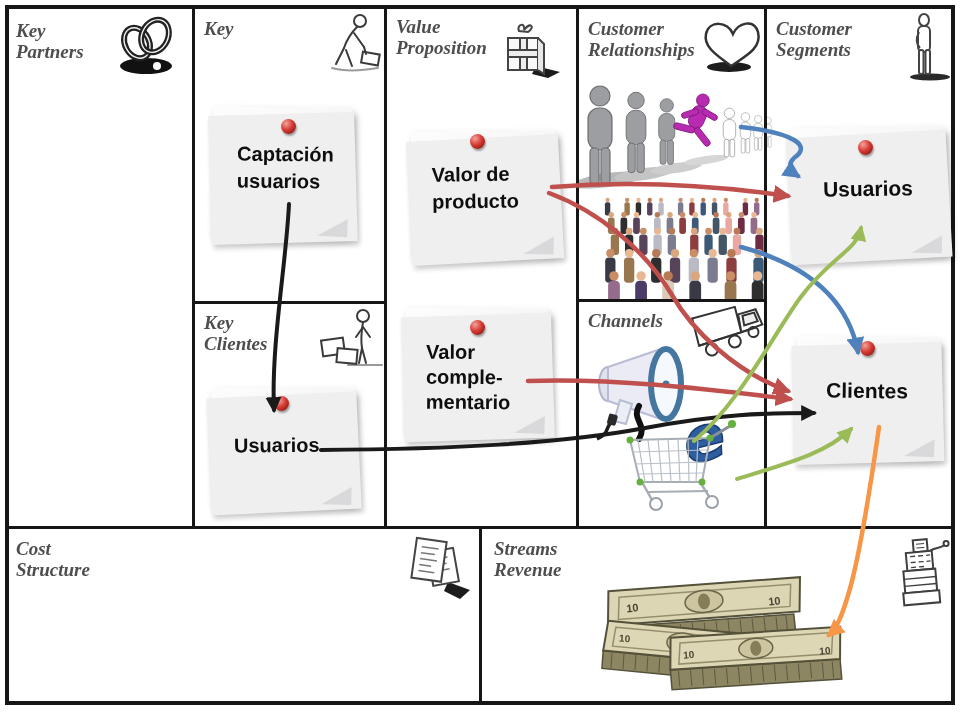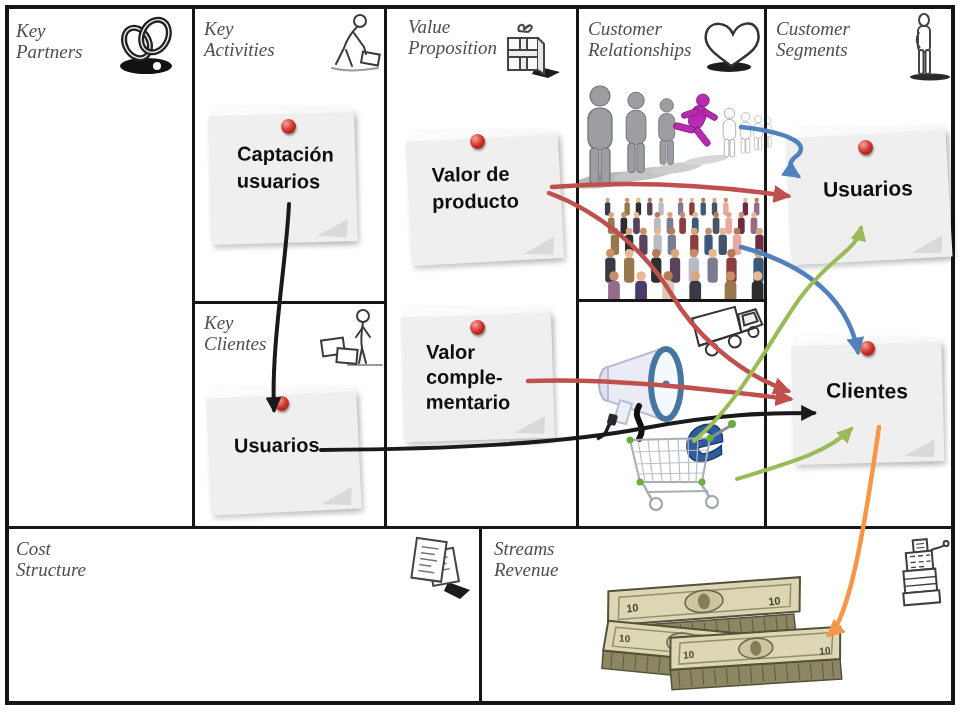--- a/index.html
+++ b/index.html
@@ -1,19 +1,19 @@
 <!DOCTYPE html>
 <html><head>
 <meta charset="utf-8">
 <style>
   html,body{margin:0;padding:0;background:#fff;font-family:"Liberation Sans",sans-serif}
   #stage{position:relative;width:960px;height:720px;background:#fff;overflow:hidden}
   .frame{position:absolute;left:5px;top:5px;width:942px;height:692px;border:4px solid #161616;z-index:5;pointer-events:none}
   .line{position:absolute;background:#161616;z-index:5}
-  .header{position:absolute;color:#4e4e4e;font-family:"Liberation Serif",serif;font-style:italic;font-weight:normal;font-size:19px;line-height:1.12;z-index:4;width:150px}
+  .header{position:absolute;color:#4e4e4e;font-family:"Liberation Serif",serif;font-style:italic;font-weight:bold;font-size:19px;line-height:1.12;z-index:4;width:150px}
   .icon{position:absolute;z-index:4}
   .img{position:absolute;z-index:3}
   .note{position:absolute;z-index:6;background:linear-gradient(155deg,#fdfdfd 0%,#f3f3f4 55%,#e6e6e8 100%);box-shadow:3px 5px 8px rgba(0,0,0,.26)}
   .note::before{content:"";position:absolute;left:-3px;right:-5px;top:7px;bottom:-8px;background:#efeff0;transform:rotate(-2.2deg);z-index:-1;box-shadow:2px 4px 5px rgba(0,0,0,.18)}
   .note::after{content:"";position:absolute;right:3px;bottom:-1px;width:0;height:0;border-style:solid;border-width:0 0 18px 30px;border-color:transparent transparent #d9d9db transparent;transform:rotate(2deg)}
   .note-text{position:relative;font-weight:bold;font-size:20px;color:#0e0e0e;line-height:1.35;z-index:2}
   .note-text.center{text-align:center}
   .pin{position:absolute;z-index:7;width:15px;height:15px;border-radius:50%;
        background:radial-gradient(circle at 34% 30%,#f2a49b 0%,#d63b34 45%,#8c1712 85%);
        box-shadow:1px 2px 2px rgba(0,0,0,.35)}
@@ -34,37 +34,40 @@
   <div class="line" style="left:192px;top:301px;width:195px;height:3px"></div>
   <div class="line" style="left:576px;top:299px;width:191px;height:3px"></div>
   <div class="line" style="left:9px;top:526px;width:942px;height:3px"></div>
 
   <div class="header" style="left:16px;top:20px">
     <div>Key</div>
       <div>Partners</div>
     </div>
   <div class="header" style="left:204px;top:18px">
     <div>Key</div>
-      <div>Activities</div>
-    </div>
-  <div class="header" style="left:408px;top:16px">
+    </div>
+  <div class="header" style="left:396px;top:16px">
     <div>Value</div>
       <div>Proposition</div>
     </div>
   <div class="header" style="left:588px;top:18px">
     <div>Customer</div>
       <div>Relationships</div>
     </div>
   <div class="header" style="left:776px;top:18px">
     <div>Customer</div>
       <div>Segments</div>
     </div>
   <div class="header" style="left:204px;top:312px">
     <div>Key</div>
       <div>Clientes</div>
+    </div>
+  <div class="header" style="left:588px;top:310px">
+    <div>Channels</div>
+      <div></div>
     </div>
   <div class="header" style="left:16px;top:538px">
     <div>Cost</div>
       <div>Structure</div>
     </div>
   <div class="header" style="left:494px;top:538px">
     <div>Streams</div>
       <div>Revenue</div>
     </div>
 

